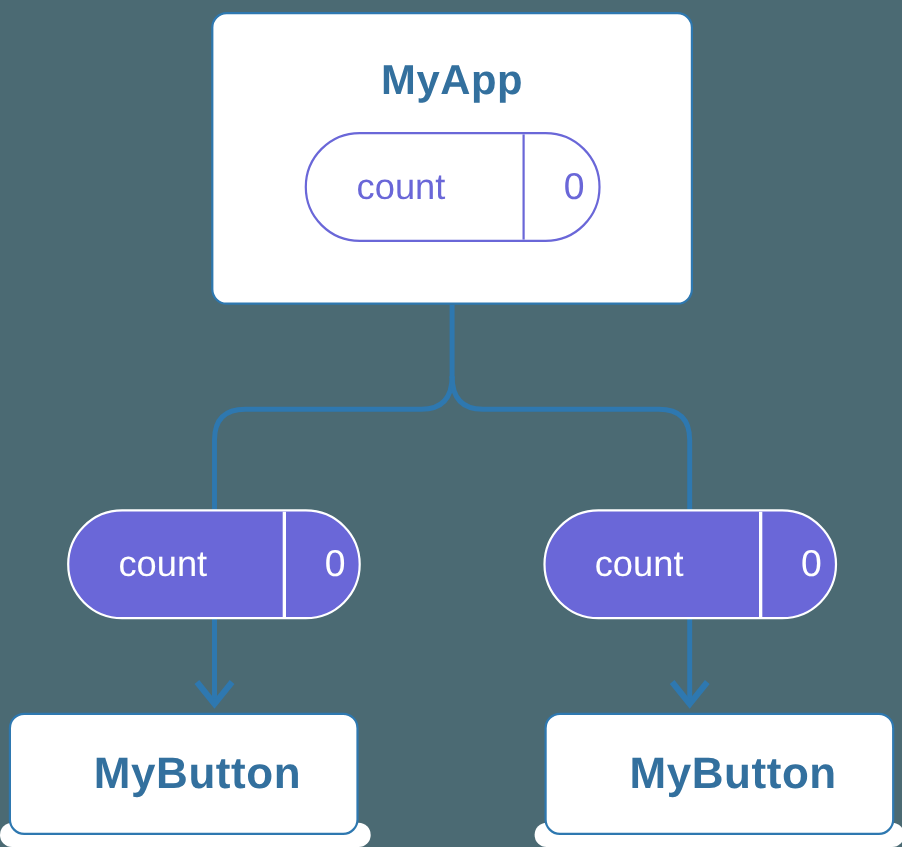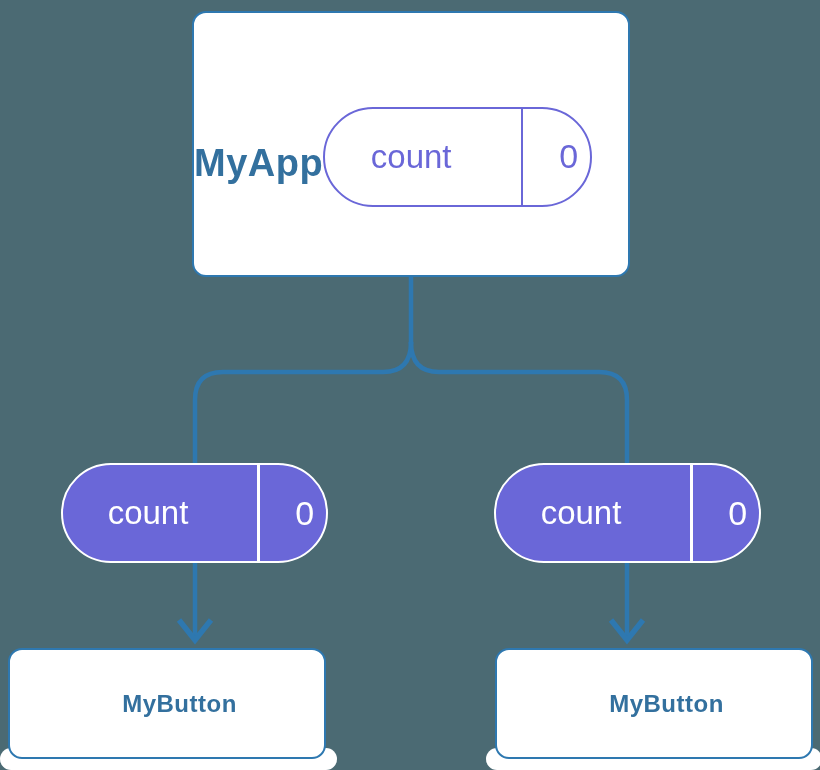--- a/index.html
+++ b/index.html
@@ -17,32 +17,32 @@
   .halo-left  { left:0;     width:337px; }
   .halo-right { left:486px; width:336px; }
 
   .card {
     position:absolute; background:var(--card-bg);
     border:2.5px solid var(--line); border-radius:14px;
     box-sizing:border-box; z-index:3;
   }
   .root-card {
     left:192px; top:11px; width:438px; height:266px;
-    display:flex; flex-direction:row; align-items:center;
+    display:flex; flex-direction:column; align-items:center;
   }
   .card-title { color:var(--heading); font-weight:600; letter-spacing:.5px; }
   .root-card .card-title { margin-top:38px; font-size:38px; line-height:44px; }
 
   .child-card {
     top:648px; width:318px; height:111px;
     display:flex; align-items:center; justify-content:center;
   }
   .child-left  { left:8px; }
   .child-right { left:495px; }
-  .child-card .card-title { font-size:24px;margin-left:25px; }
+  .child-card .card-title { font-size:40px;margin-left:25px; }
 
   .pill {
     box-sizing:border-box; border-radius:50px;
     display:flex; align-items:stretch; overflow:hidden;
     font-size:33px; z-index:4;gap:24px;
   }
   .pill-name, .pill-value {
     display:flex; align-items:center; justify-content:center;
   }
   .pill-name  { width:170px; flex:0 0 auto; }

